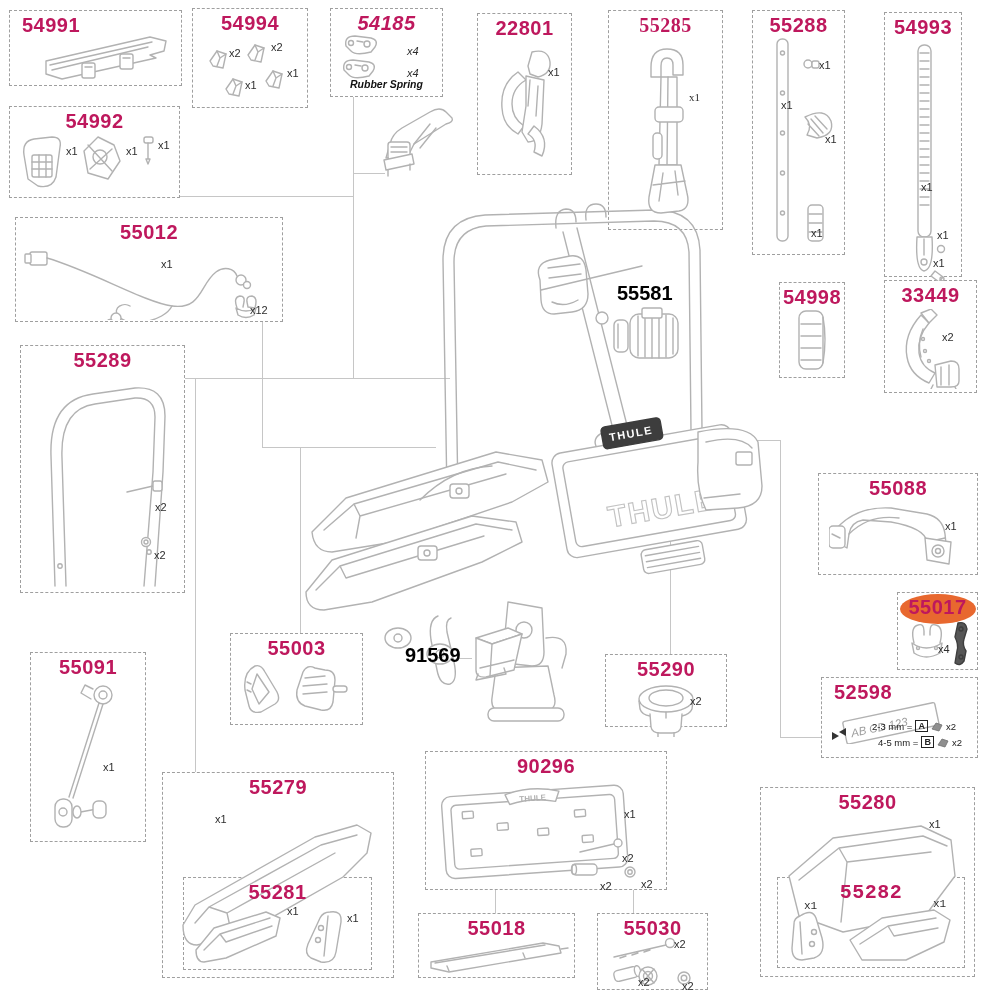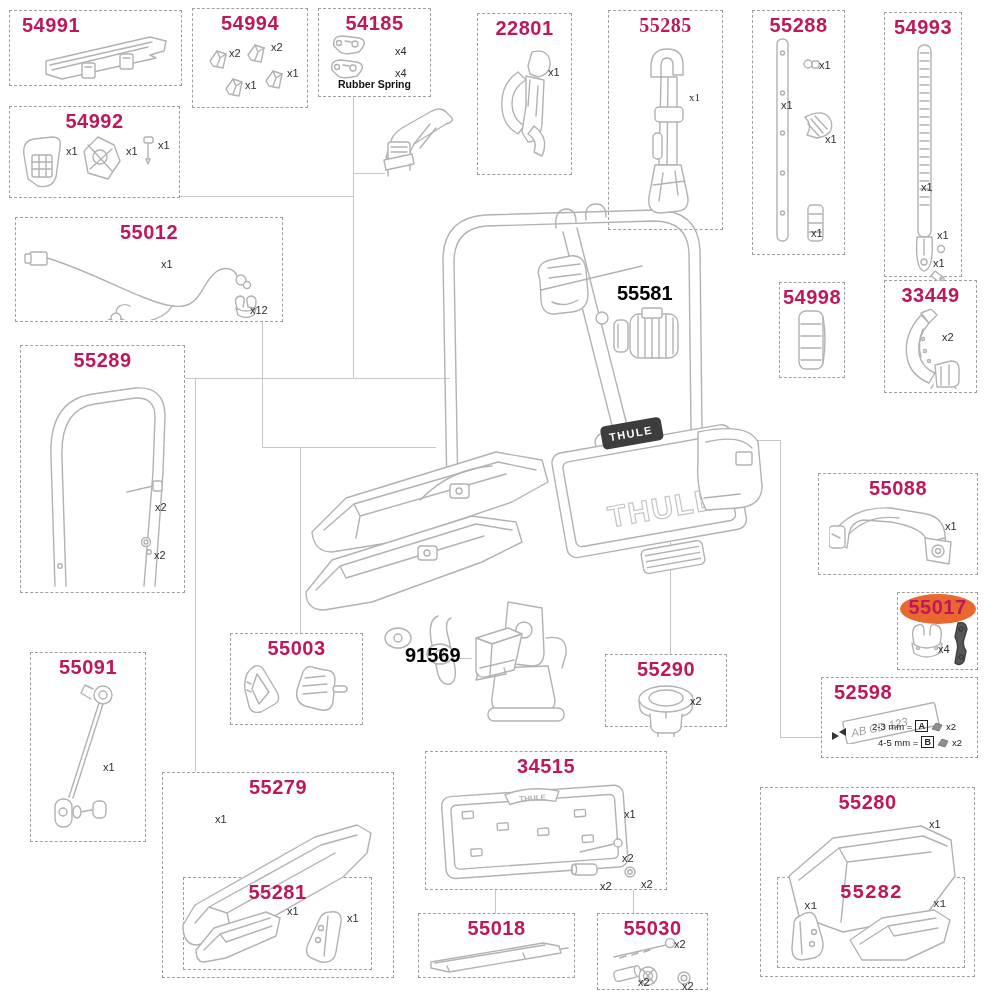--- a/index.html
+++ b/index.html
@@ -137,21 +137,21 @@
         <g transform="translate(66,34)">
           <path class="f" d="M1,12 L8,2 L17,5 L14,19 L4,17 Z"></path>
           <path d="M8,2 L11,9 L17,5 M11,9 L8,17"></path>
         </g>
         <g transform="translate(26,42)">
           <path class="f" d="M1,12 L8,2 L17,5 L14,19 L4,17 Z"></path>
           <path d="M8,2 L11,9 L17,5 M11,9 L8,17"></path>
         </g>
       </svg>
     </div>
-    <div class="part-box" style="left: 318px; top: 8px; width: 113px; height: 89px;">
+    <div class="part-box" style="left: 330px; top: 8px; width: 113px; height: 89px; font-style: italic;">
       <div class="box-title">54185</div>
       <span class="qty" style="left: 76px; top: 36px;">x4</span>
       <span class="qty" style="left: 76px; top: 58px;">x4</span>
       <div class="caption" style="top: 69px;">Rubber Spring</div>
       <svg class="sk" style="left:10px;top:22px;width:72px;height:50px" viewBox="0 0 72 50" xmlns="http://www.w3.org/2000/svg">
         <g transform="translate(2,2)">
           <path class="f" d="M3,13 Q1,3 12,3 L28,5 Q36,7 32,14 L28,19 Q13,23 8,18 Z"></path>
           <circle cx="8" cy="10" r="2.5"></circle>
           <circle cx="24" cy="11" r="3"></circle>
           <path d="M14,8 l6,1"></path>
@@ -380,21 +380,21 @@
       <span class="qty" style="left: 84px; top: 40px;">x2</span>
       <svg class="sk" style="left:22px;top:28px;width:78px;height:54px" viewBox="0 0 78 54" xmlns="http://www.w3.org/2000/svg">
         <ellipse class="f" cx="38" cy="16" rx="27" ry="13"></ellipse>
         <ellipse cx="38" cy="15" rx="17" ry="8"></ellipse>
         <path d="M11,18 L12,26 Q14,32 22,33 M65,18 L64,26 Q62,31 54,33"></path>
         <path class="f" d="M22,31 L23,44 Q24,50 32,50 L44,50 Q52,50 53,44 L54,31"></path>
         <path d="M30,50 l0,4 M46,50 l0,4 M38,29 l0,6"></path>
       </svg>
     </div>
     <div class="part-box" style="left: 425px; top: 751px; width: 242px; height: 139px;">
-      <div class="box-title">34515</div>
+      <div class="box-title">90296</div>
       <span class="qty" style="left: 198px; top: 56px;">x1</span>
       <span class="qty" style="left: 196px; top: 100px;">x2</span>
       <span class="qty" style="left: 174px; top: 128px;">x2</span>
       <span class="qty" style="left: 215px; top: 126px;">x2</span>
       <svg class="sk" style="left:8px;top:24px;width:226px;height:112px" viewBox="0 0 226 112" xmlns="http://www.w3.org/2000/svg">
         <g transform="rotate(-4 113 60)">
           <rect class="f" x="10" y="14" width="182" height="82" rx="9"></rect>
           <rect x="19" y="23" width="164" height="64" rx="5"></rect>
           <path class="f" d="M74,16 Q100,8 128,16 L124,26 Q100,20 78,26 Z"></path>
           <text x="88" y="24" font-size="8" font-weight="bold">THULE</text>

